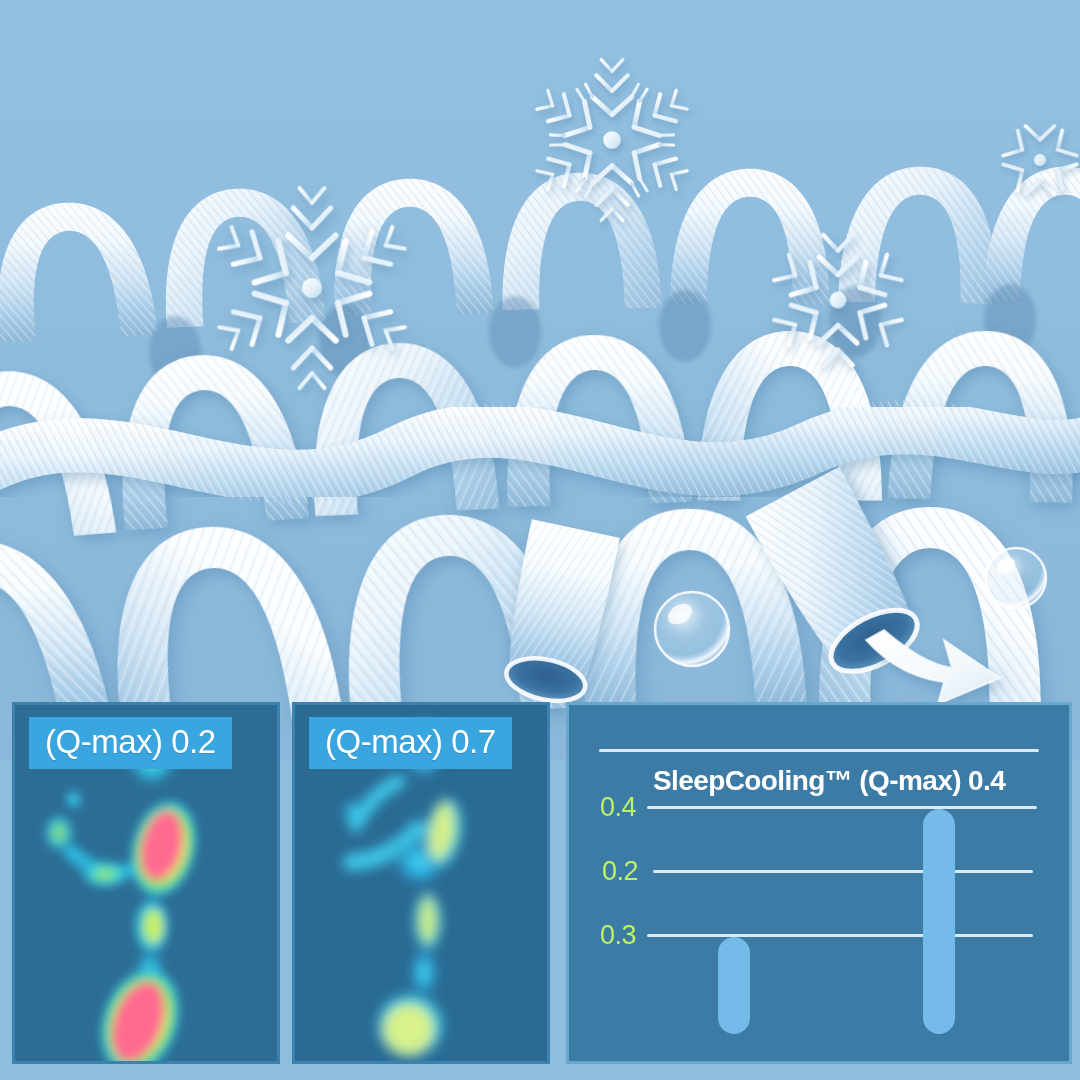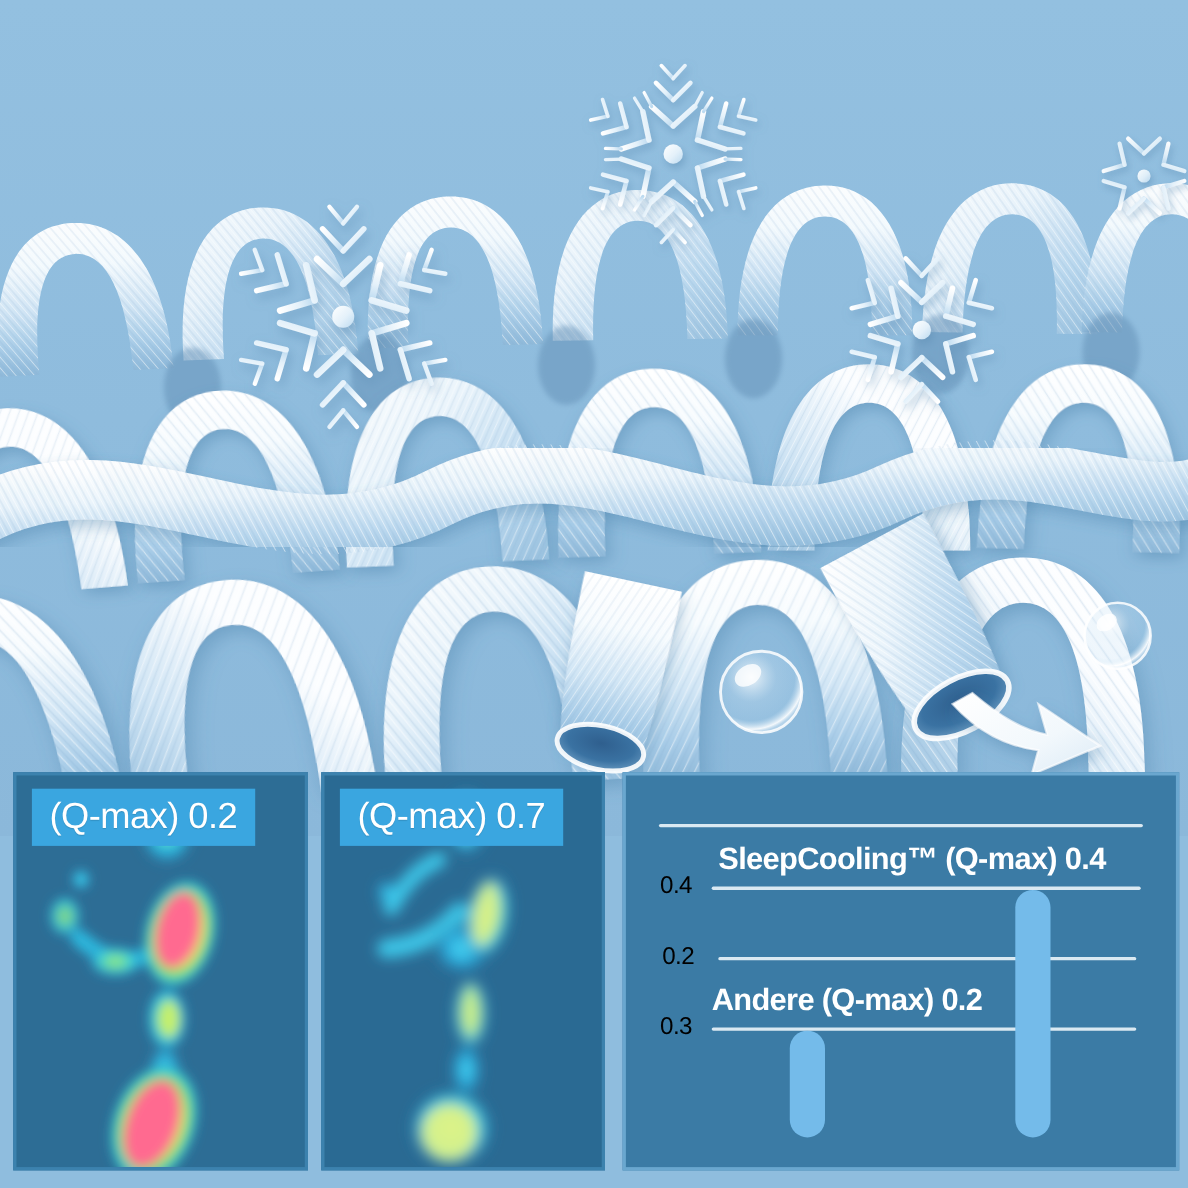--- a/index.html
+++ b/index.html
@@ -70,22 +70,22 @@
   }
   .gridline {
     position: absolute;
     height: 3px;
     background: #e8f2f8;
     opacity: 0.92;
     border-radius: 2px;
   }
   .tick-label {
     position: absolute;
-    color: #000000;
-    font-size: 22px;
+    color: #bef264;
+    font-size: 27px;
     font-weight: 400;
     letter-spacing: -0.5px;
     line-height: 1;
   }
   .series-label {
     position: absolute;
     color: #ffffff;
     font-weight: bold;
     font-size: 28px;
     letter-spacing: -0.6px;
@@ -633,21 +633,20 @@
         <div class="gridline" style="left:30px; top:44px; width:440px;"></div>
         <div class="gridline" style="left:78px; top:101px; width:390px;"></div>
         <div class="gridline" style="left:84px; top:165px; width:380px;"></div>
         <div class="gridline" style="left:78px; top:229px; width:386px;"></div>
 
         <div class="tick-label" style="left:31px; top:89px;">0.4</div>
         <div class="tick-label" style="left:33px; top:153px;">0.2</div>
         <div class="tick-label" style="left:31px; top:217px;">0.3</div>
 
         <div class="series-label" style="left:84px; top:62px;">SleepCooling™ (Q-max) 0.4</div>
-        <div class="series-label" style="left:78px; top:190px;">Andere (Q-max) 0.2</div>
 
         <div class="bar" style="left:149px; top:232px; width:32px; height:97px;"></div>
         <div class="bar" style="left:354px; top:104px; width:32px; height:225px;"></div>
 
       </div>
     </div>
 
   </div>
 </div>
 

